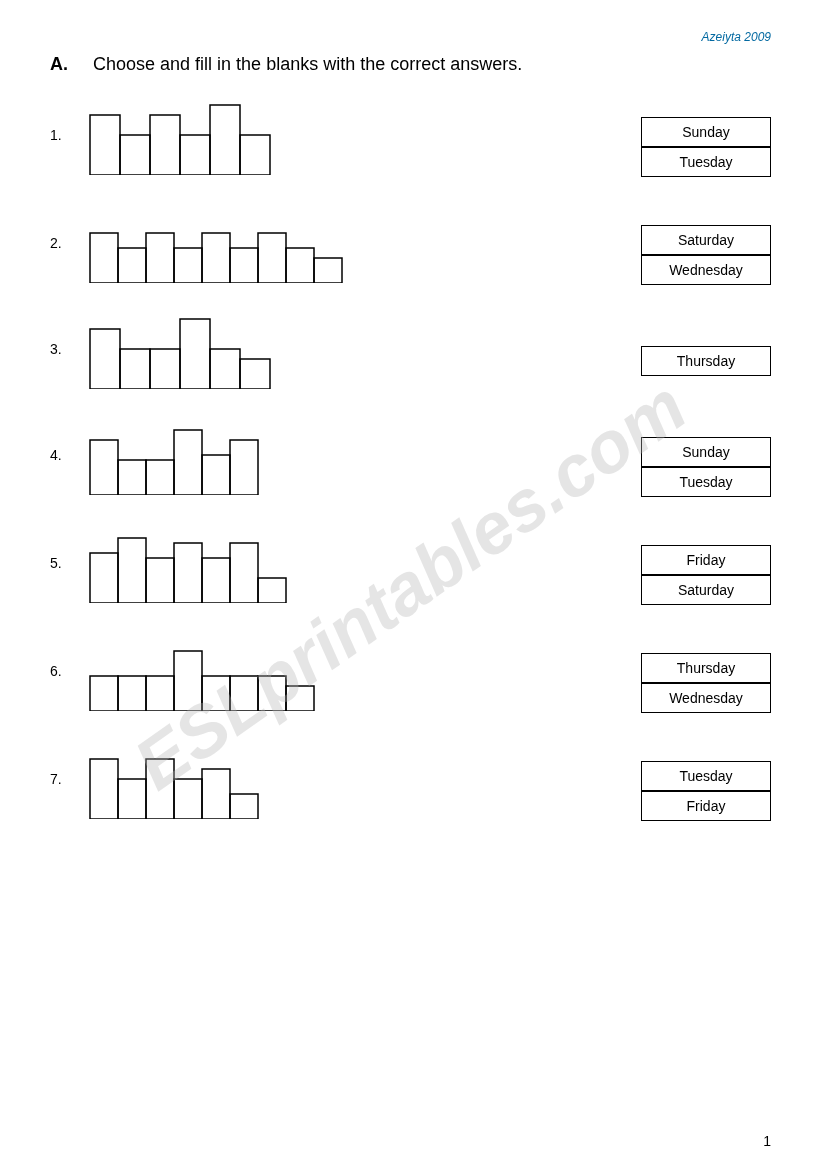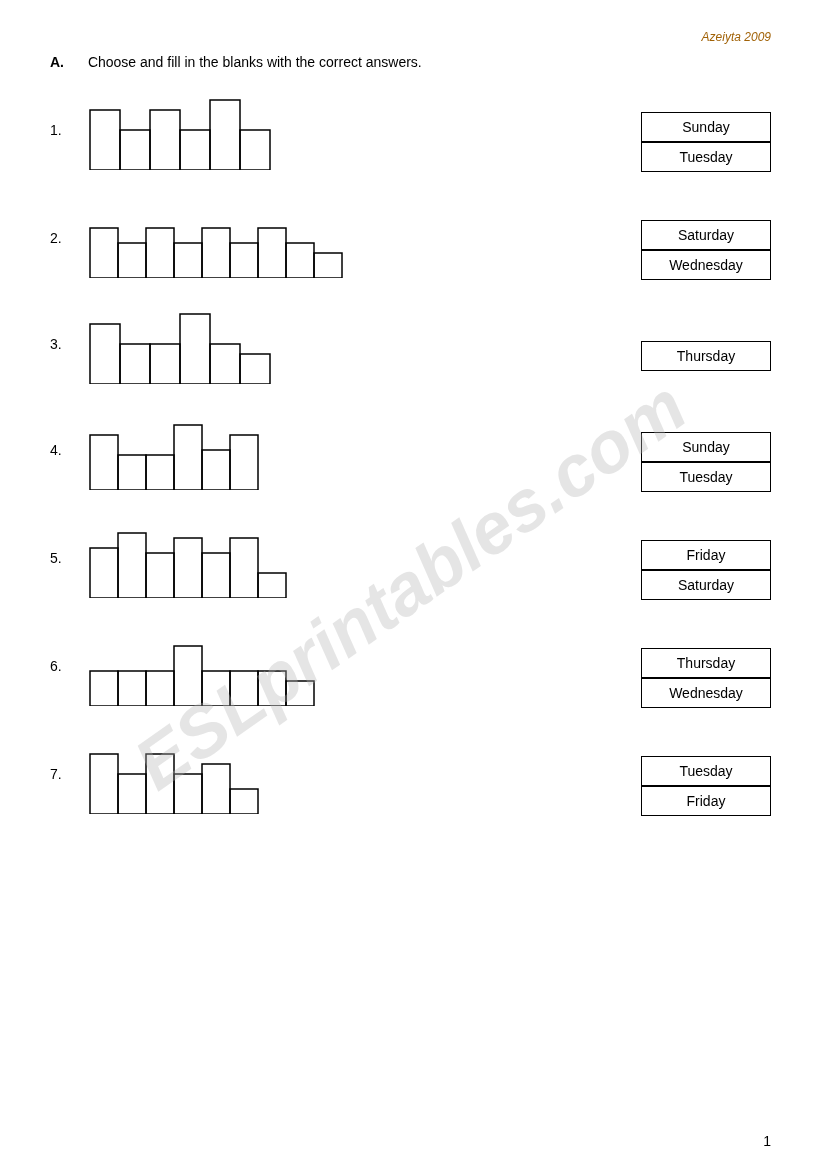--- a/index.html
+++ b/index.html
@@ -32,25 +32,25 @@
       white-space: nowrap;
       font-style: italic;
     }
     .page-header {
       display: flex;
       justify-content: flex-end;
       margin-bottom: 10px;
     }
     .attribution {
       font-size: 12px;
-      color: #a16207;
+      color: #0369a1;
       font-style: italic;
     }
     .section-title {
-      font-size: 14px;
+      font-size: 18px;
       margin-bottom: 18px;
     }
     .section-label {
       font-weight: bold;
       margin-right: 20px;
     }
     .exercise-row {
       display: flex;
       align-items: center;
       margin-bottom: 24px;

